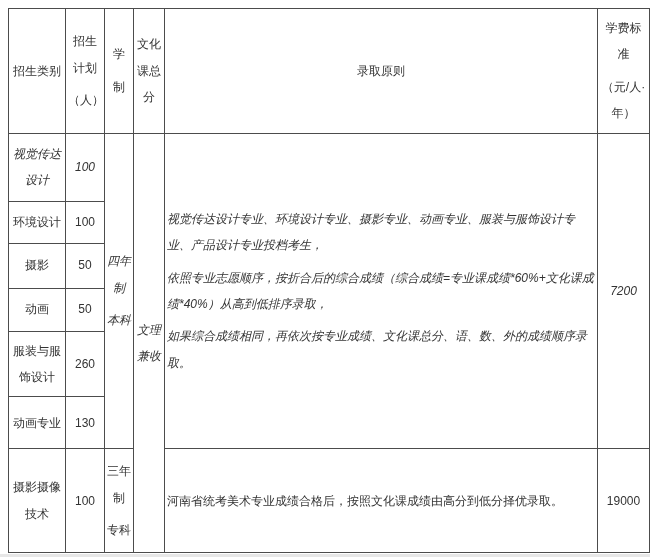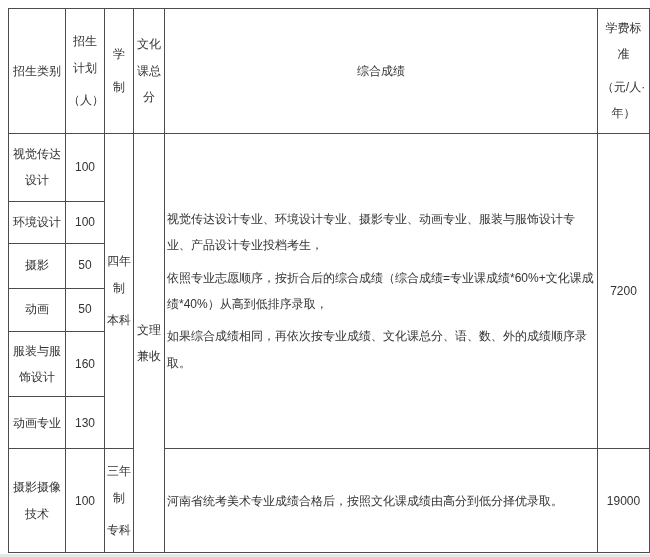--- a/index.html
+++ b/index.html
@@ -42,21 +42,21 @@
     text-align: left;
   }
   td.fee-cell p { margin: 6px 0; }
   col.c-name { width: 57px; }
   col.c-plan { width: 39px; }
   col.c-dur  { width: 29px; }
   col.c-cat  { width: 31px; }
   col.c-prin { width: 433px; }
   col.c-fee  { width: 52px; }
   tr.r-head { height: 122px; }
-  tr.r-1 { height: 68px; }
+  tr.r-1 { height: 68px; font-style: italic; }
   tr.r-2 { height: 42px; }
   tr.r-3 { height: 45px; }
   tr.r-4 { height: 43px; }
   tr.r-5 { height: 64px; }
   tr.r-6 { height: 52px; }
   tr.r-7 { height: 104px; }
   .bottom-strip {
     position: absolute;
     left: 0;
     bottom: 0;
@@ -89,21 +89,21 @@
         <p>（人）</p>
       </td>
       <td>
         <p>学</p>
         <p>制</p>
       </td>
       <td>
         <p>文化课总分</p>
       </td>
       <td>
-        <p>综合成绩</p>
+        <p>录取原则</p>
       </td>
       <td>
         <p>学费标准</p>
         <p>（元/人·年）</p>
       </td>
     </tr>
 
     <tr class="r-1">
       <td>
         <p>视觉传达设计</p>
@@ -153,21 +153,21 @@
       <td>
         <p>50</p>
       </td>
     </tr>
 
     <tr class="r-5">
       <td>
         <p>服装与服饰设计</p>
       </td>
       <td>
-        <p>160</p>
+        <p>260</p>
       </td>
     </tr>
 
     <tr class="r-6">
       <td>
         <p>动画专业</p>
       </td>
       <td>
         <p>130</p>
       </td>

